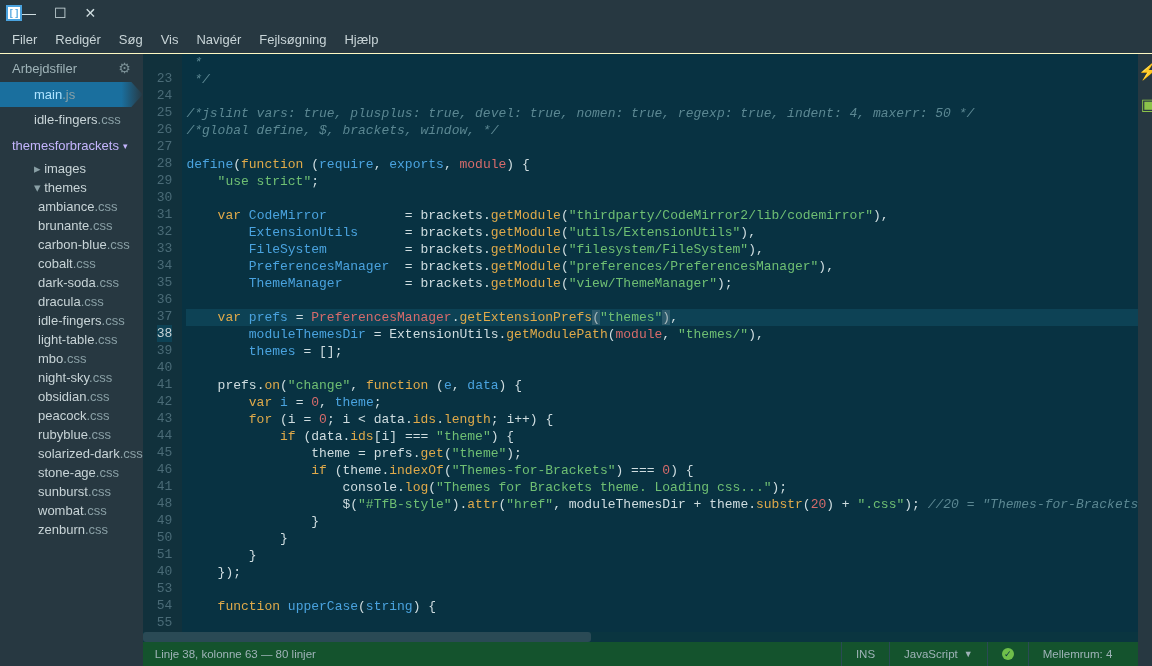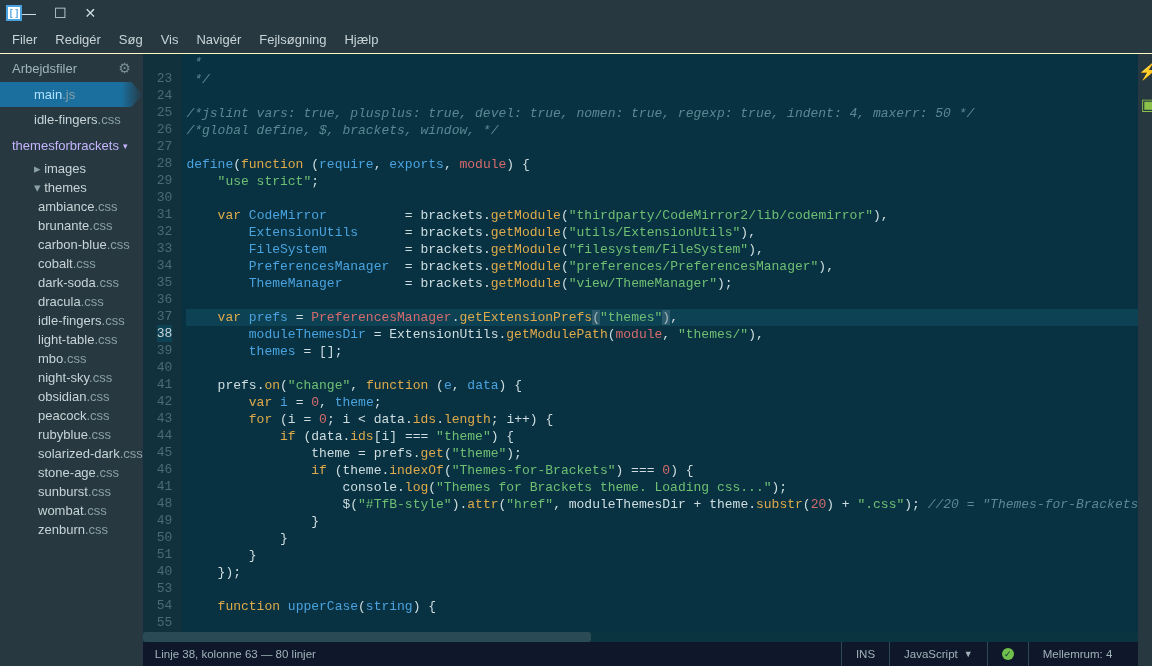--- a/index.html
+++ b/index.html
@@ -132,21 +132,21 @@
   align-items: center;
   padding-top: 8px;
   gap: 14px;
 }
 .rightbar .icon { color: #6fa3a5; font-size: 16px; cursor: pointer; }
 .rightbar .icon.green { color: #8bc34a; }
 
 
 .statusbar {
   height: 24px;
-  background: #0f172a;
+  background: #14532d;
   display: flex;
   align-items: center;
   font-size: 11.5px;
   color: #9fb3b8;
   padding: 0 12px;
 }
 .statusbar .left { flex: 1; }
 .statusbar .sect { padding: 0 14px; border-left: 1px solid #2a4a55; display: flex; align-items: center; gap: 6px; height: 100%;}
 .statusbar .dot-ok { width: 12px; height: 12px; border-radius: 50%; background: #6fbf4a; display: inline-flex; align-items: center; justify-content: center; color: #083242; font-size: 9px;}
 .statusbar .caret { font-size: 9px; }

